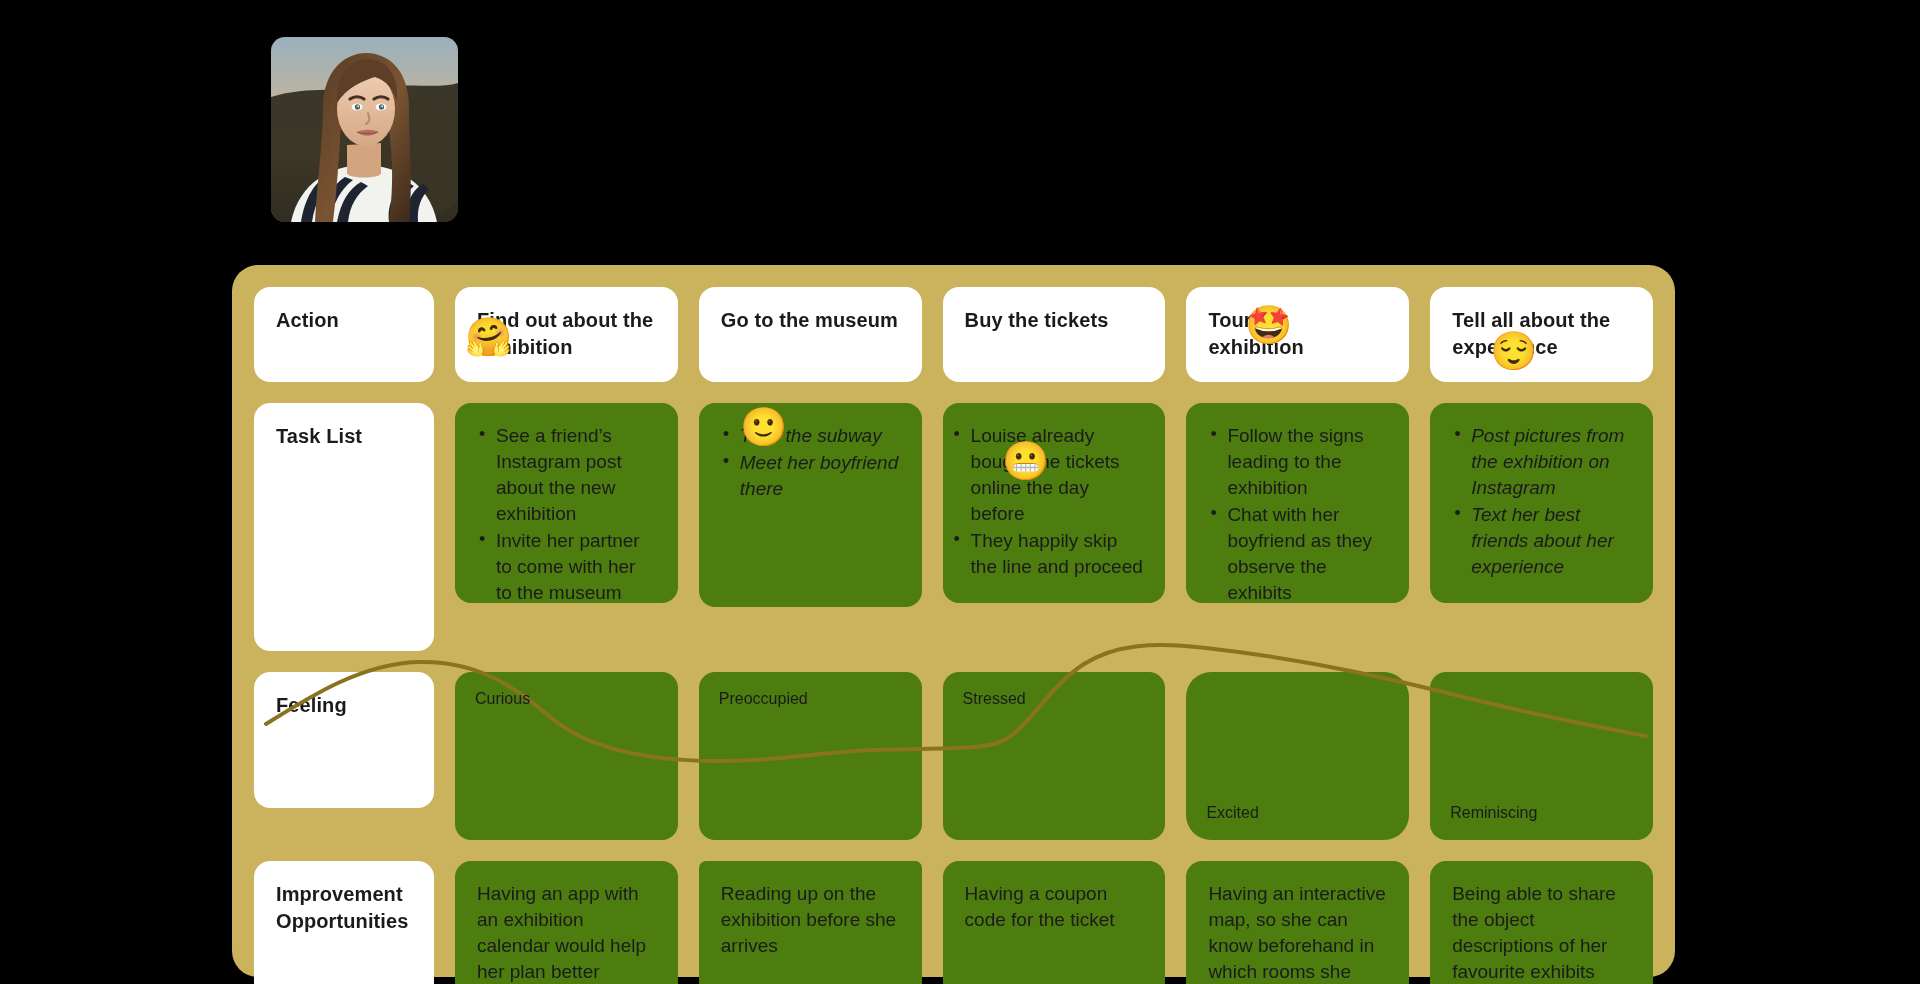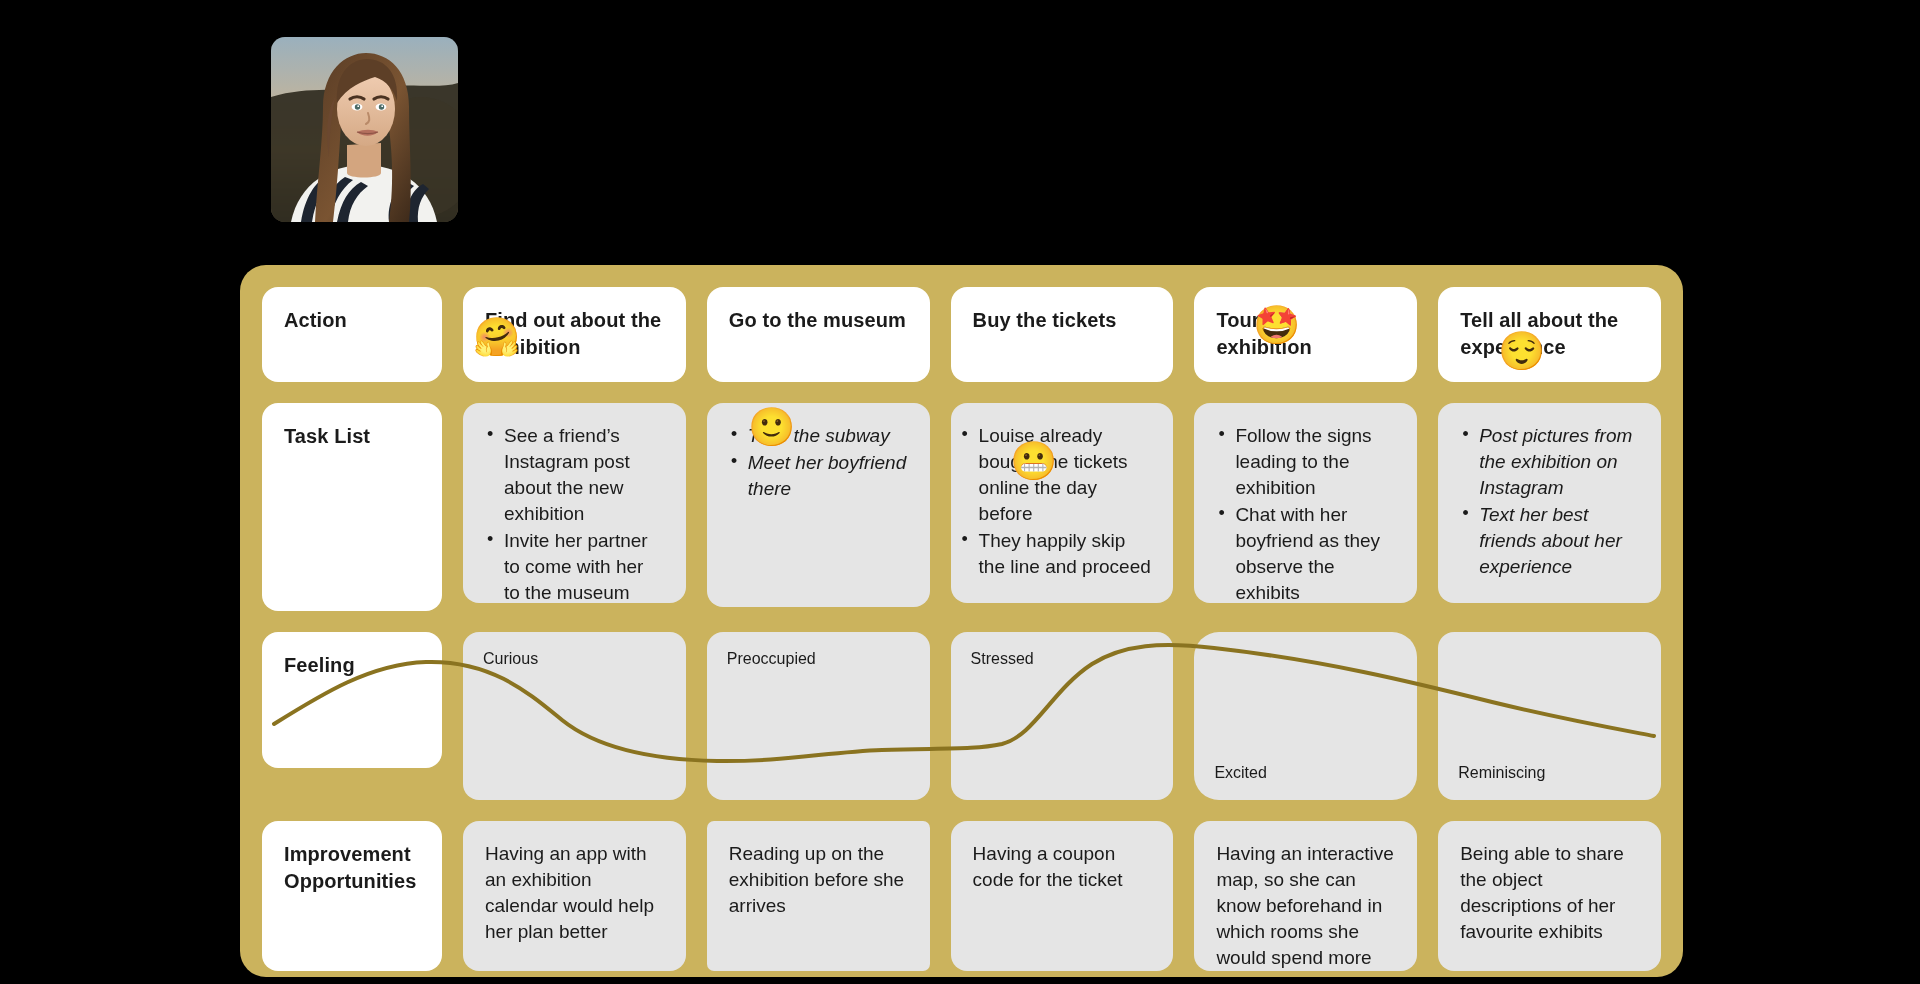--- a/index.html
+++ b/index.html
@@ -27,21 +27,21 @@
     height: 185px;
     border-radius: 14px;
     overflow: hidden;
     background: #2b2a26;
   }
   .persona-photo svg { display: block; width: 100%; height: 100%; }
 
   
   .board {
     position: absolute;
-    left: 240px;
+    left: 232px;
     top: 265px;
     width: 1443px;
     height: 712px;
     background: #cbb35d;
     border-radius: 26px;
     padding: 22px 22px;
   }
 
   .grid {
     display: grid;
@@ -71,21 +71,21 @@
   }
   
   .cell.action {
     background: #ffffff;
     font-weight: bold;
     font-size: 20px;
     letter-spacing: .1px;
   }
   
   .cell.content {
-    background: #e5e5e5;
+    background: #4d7c0f;
   }
 
   ul.tasks { list-style: none; margin: 0; padding: 0; }
   ul.tasks li {
     position: relative;
     padding-left: 19px;
     margin-bottom: 1px;
   }
   ul.tasks li::before {
     content: "\2022";
@@ -208,21 +208,21 @@
       <div class="cell action">
         <span>Buy the tickets</span>
       </div>
       <div class="cell action">
         <span>Tour the exhibition</span>
       </div>
       <div class="cell action">
         <span>Tell all about the experience</span>
       </div>
 
-      <div class="cell label row-tasks-label" style="height:208px;">
+      <div class="cell label row-tasks-label" style="height:248px;">
         <span>Task List</span>
       </div>
       <div class="cell content" style="height:200px;">
         <ul class="tasks">
           <li>See a friend’s Instagram post about the new exhibition</li>
           <li>Invite her partner to come with her to the museum</li>
         </ul>
       </div>
       <div class="cell content" style="height:204px;font-style:italic;">
         <ul class="tasks">

